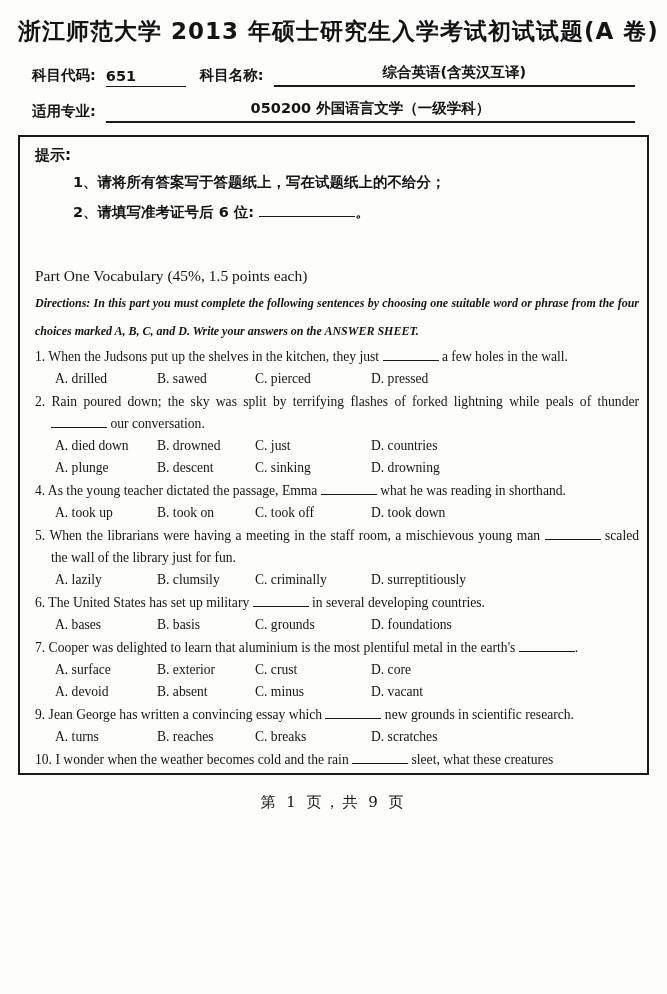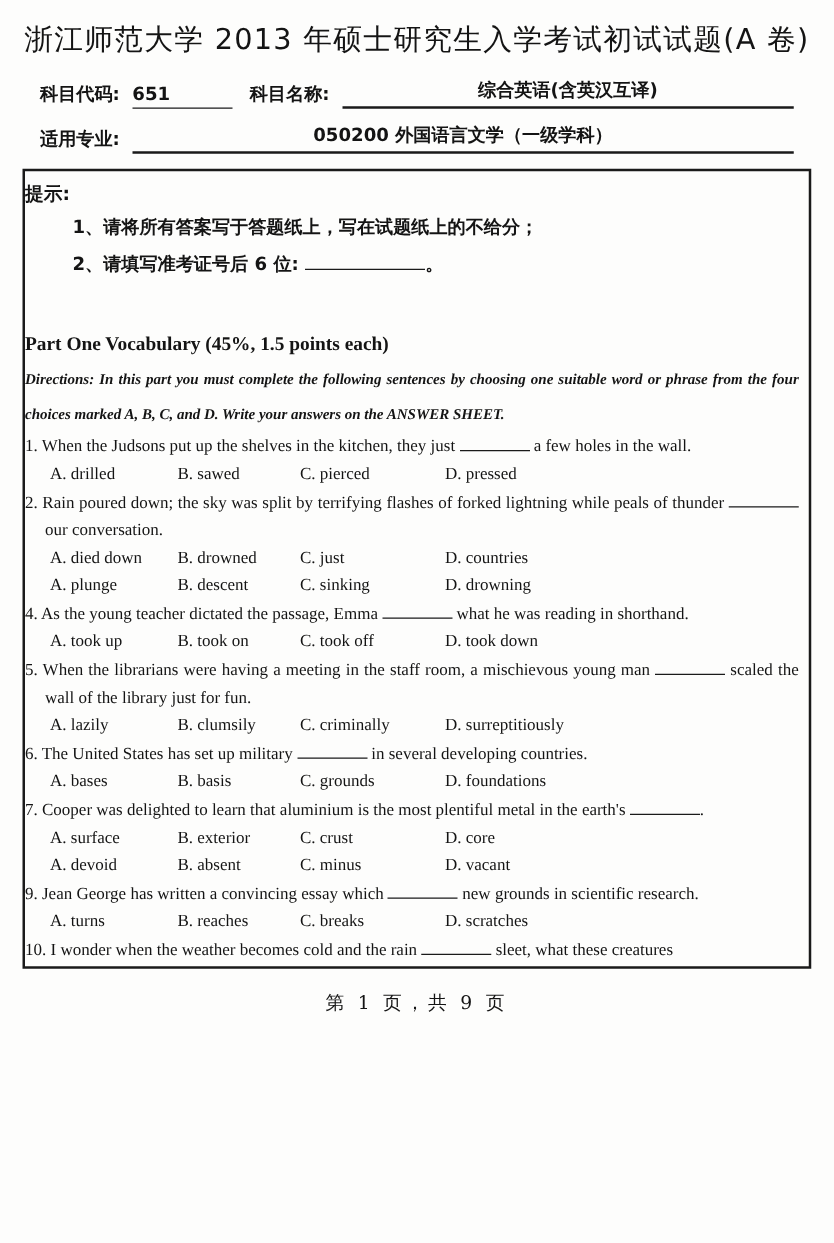--- a/index.html
+++ b/index.html
@@ -8,21 +8,21 @@
     background:#fdfdfc;
     color:#141414;
     font-family:"Liberation Serif", serif;
     overflow:hidden;
   }
   .sheet { padding:6px 18px 0 18px; }
 
   
   .title {
     font-family:"DejaVu Sans", sans-serif;
-    font-weight:400;
+    font-weight:700;
     font-size:23px;
     letter-spacing:1px;
     text-align:center;
     margin:10px 0 16px 0;
     white-space:nowrap;
   }
   .hdr-row {
     display:flex; align-items:flex-end;
     font-family:"DejaVu Sans", sans-serif;
     font-weight:700; font-size:14.5px;
@@ -37,42 +37,42 @@
   .wide-field {
     flex:1; text-align:center;
     border-bottom:2px solid #1a1a1a;
     margin-left:10px; padding-bottom:3px;
   }
 
   
   .box {
     border:2px solid #1a1a1a;
     margin-top:4px;
-    padding:6px 8px 2px 0;
+    padding:6px 8px 2px 15px;
   }
   .notice-label {
     font-family:"DejaVu Sans", sans-serif;
     font-weight:700; font-size:15px; line-height:24px;
   }
   .notice-item {
     font-family:"DejaVu Sans", sans-serif;
     font-weight:700; font-size:14.5px; line-height:30px;
     margin-left:38px;
   }
   .blank {
     display:inline-block;
     border-bottom:1.5px solid #1a1a1a;
     height:13px; width:56px;
     vertical-align:baseline;
   }
   .blank-wide { width:96px; }
   .notice-gap { height:34px; }
 
   .part-title {
-    font-weight:700; font-size:15.5px;
+    font-weight:400; font-size:15.5px;
     line-height:26px; margin-top:2px;
   }
   .directions {
     font-weight:700; font-style:italic;
     font-size:12px; line-height:28px;
     text-align:justify;
   }
   .answer-sheet { font-weight:700; }
 
   .q-text {

